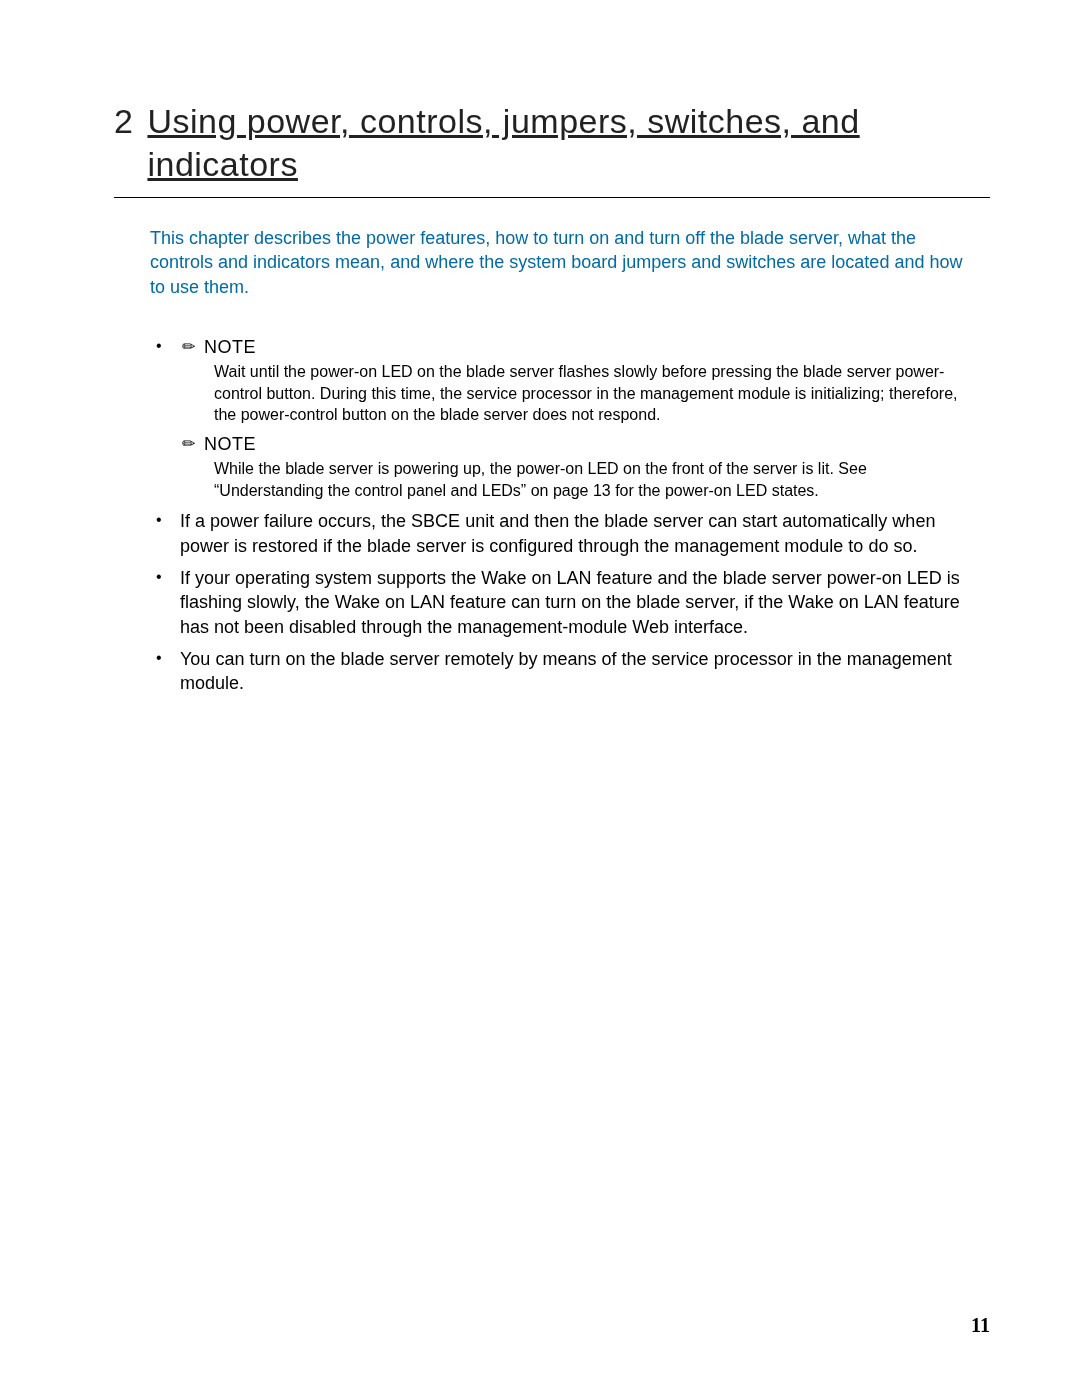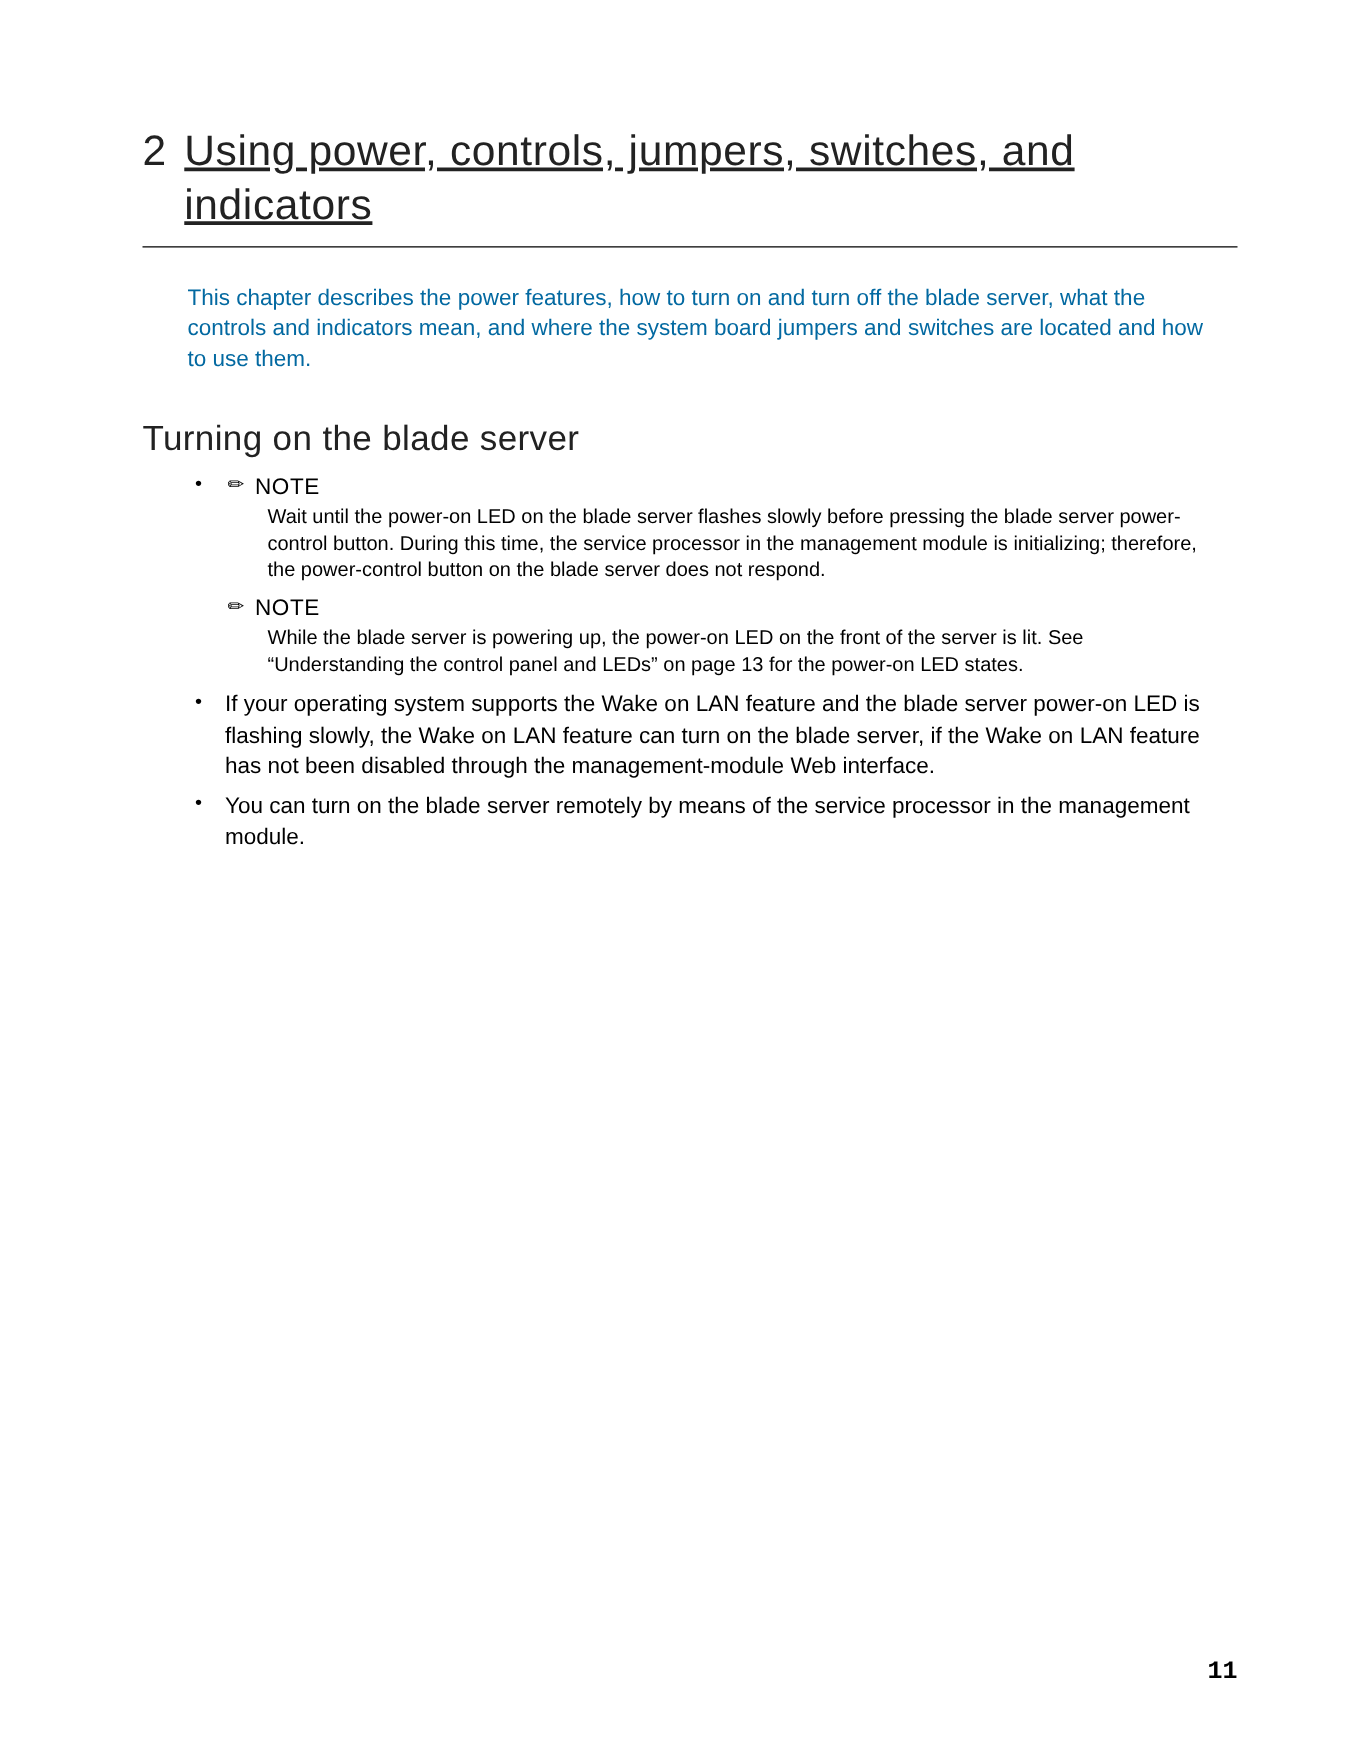--- a/index.html
+++ b/index.html
@@ -103,61 +103,63 @@
     font-size: 16px;
     line-height: 1;
   }
   .note-body {
     margin-left: 34px;
     font-size: 16px;
     line-height: 1.35;
   }
   .page-number {
     position: absolute;
-    bottom: 48px;
+    bottom: 60px;
     right: 90px;
-    font-family: Liberation Mono, monospace;
+    font-family: Liberation Serif, serif;
     font-weight: bold;
     font-size: 20px;
   }
 </style>
 </head>
 <body>
 
 <div class="page">
 
   <h1 class="chapter-title">
     <span class="chapter-number">2</span>
     <span class="chapter-text">Using power, controls, jumpers, switches, and indicators</span>
   </h1>
   <hr class="title-rule">
 
   <p class="intro">This chapter describes the power features, how to turn on and turn off the blade server, what the controls and indicators mean, and where the system board jumpers and switches are located and how to use them.</p>
 
-  <h2 class="section-title">Turning on the blade server</h2>
 
 
   <ul class="bullets">
     <li>
       <div class="note-block">
         <div class="note-header">
           <span class="note-icon">✏</span>
           <span>NOTE</span>
         </div>
         <div class="note-body">Wait until the power-on LED on the blade server flashes slowly before pressing the blade server power-control button. During this time, the service processor in the management module is initializing; therefore, the power-control button on the blade server does not respond.</div>
       </div>
       <div class="note-block">
         <div class="note-header">
           <span class="note-icon">✏</span>
           <span>NOTE</span>
         </div>
         <div class="note-body">While the blade server is powering up, the power-on LED on the front of the server is lit. See “Understanding the control panel and LEDs” on page 13 for the power-on LED states.</div>
       </div>
     </li>
     <li>
+      <span>If a power failure occurs, the SBCE unit and then the blade server can start automatically when power is restored if the blade server is configured through the management module to do so.</span>
+    </li>
+    <li>
       <span>If your operating system supports the Wake on LAN feature and the blade server power-on LED is flashing slowly, the Wake on LAN feature can turn on the blade server, if the Wake on LAN feature has not been disabled through the management-module Web interface.</span>
     </li>
     <li>
       <span>You can turn on the blade server remotely by means of the service processor in the management module.</span>
     </li>
   </ul>
 
   <div class="page-number">11</div>
 </div>
 

